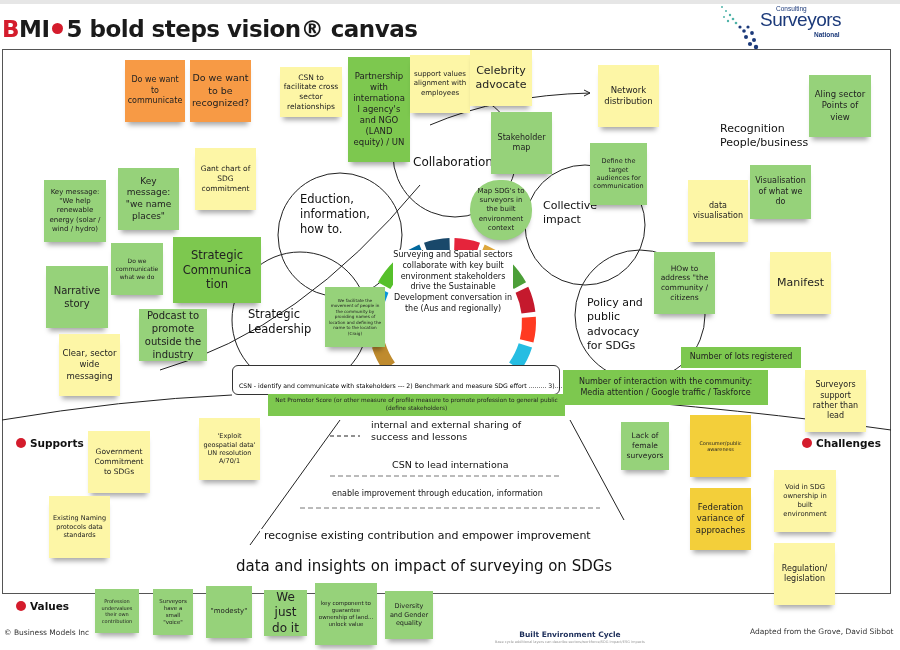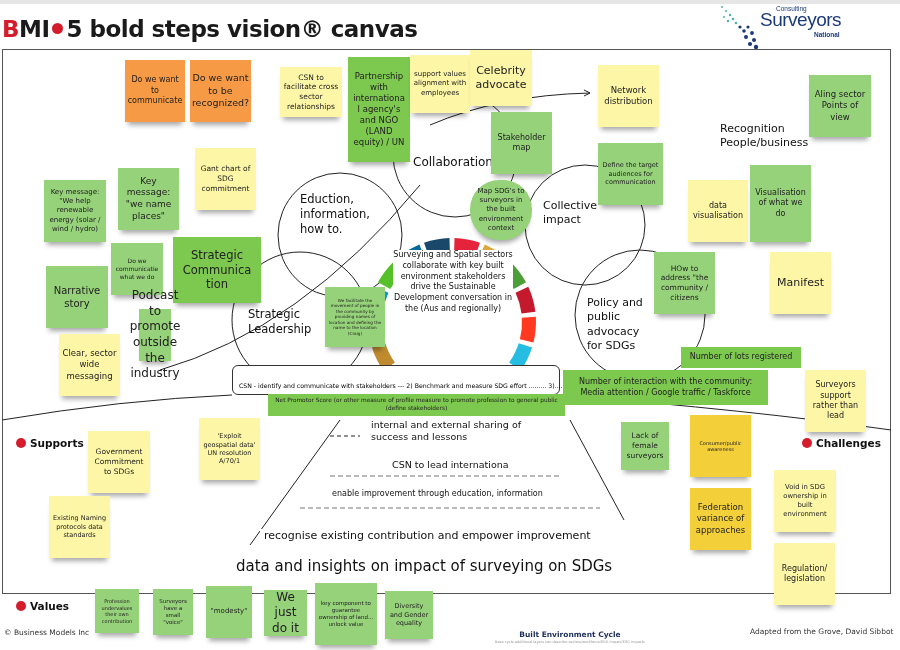--- a/index.html
+++ b/index.html
@@ -126,32 +126,32 @@
 
 <div class="note o" style="left:125px;top:60px;width:60px;height:62px;font-size:8px;">Do we want to communicate</div>
 <div class="note o" style="left:190px;top:60px;width:61px;height:62px;font-size:9.5px;">Do we want to be recognized?</div>
 <div class="note y" style="left:280px;top:67px;width:62px;height:50px;font-size:7.5px;">CSN to facilitate cross sector relationships</div>
 <div class="note gb" style="left:348px;top:57px;width:62px;height:105px;font-size:8.5px;">Partnership with internationa l agency's and NGO (LAND equity) / UN</div>
 <div class="note y" style="left:410px;top:55px;width:60px;height:58px;font-size:7px;">support values alignment with employees</div>
 <div class="note y" style="left:470px;top:50px;width:62px;height:56px;font-size:11px;">Celebrity advocate</div>
 <div class="note g" style="left:491px;top:112px;width:61px;height:62px;font-size:8px;">Stakeholder map</div>
 <div class="note g" style="left:470px;top:180px;width:62px;height:60px;font-size:7px;border-radius:29px;">Map SDG's to surveyors in the built environment context</div>
 <div class="note y" style="left:598px;top:65px;width:61px;height:62px;font-size:8.5px;">Network distribution</div>
-<div class="note g" style="left:590px;top:143px;width:65px;height:62px;font-size:6.5px;margin-left:8px;">Define the target audiences for communication</div>
+<div class="note g" style="left:590px;top:143px;width:57px;height:62px;font-size:6.5px;">Define the target audiences for communication</div>
 <div class="note y" style="left:688px;top:180px;width:60px;height:62px;font-size:8px;">data visualisation</div>
 <div class="note g" style="left:809px;top:75px;width:62px;height:62px;font-size:8.5px;">Aling sector Points of view</div>
-<div class="note g" style="left:750px;top:165px;width:61px;height:77px;font-size:8px;">Visualisation of what we do</div>
+<div class="note g" style="left:750px;top:165px;width:61px;height:54px;font-size:8px;">Visualisation of what we do</div>
 
 <div class="note y" style="left:195px;top:148px;width:61px;height:62px;font-size:7.5px;">Gant chart of SDG commitment</div>
 <div class="note g" style="left:44px;top:180px;width:62px;height:62px;font-size:7px;">Key message: "We help renewable energy (solar / wind / hydro)</div>
 <div class="note g" style="left:118px;top:168px;width:61px;height:62px;font-size:9px;">Key message: "we name places"</div>
 <div class="note g" style="left:111px;top:243px;width:52px;height:52px;font-size:6px;">Do we communicatie what we do</div>
 <div class="note gb" style="left:173px;top:237px;width:88px;height:66px;font-size:11.5px;">Strategic Communica tion</div>
 <div class="note g" style="left:46px;top:266px;width:62px;height:62px;font-size:10px;">Narrative story</div>
-<div class="note g" style="left:139px;top:309px;width:32px;height:52px;font-size:12px;">Podcast to promote outside the industry</div>
+<div class="note g" style="left:139px;top:309px;width:68px;height:52px;font-size:10px;">Podcast to promote outside the industry</div>
 <div class="note y" style="left:59px;top:334px;width:61px;height:62px;font-size:8.5px;">Clear, sector wide messaging</div>
 <div class="note g" style="left:325px;top:287px;width:60px;height:60px;font-size:4.2px;">We facilitate the movement of people in the community by providing names of location and defining the name to the location (Craig)</div>
 
 <div class="note g" style="left:654px;top:252px;width:61px;height:62px;font-size:7.5px;">HOw to address "the community / citizens</div>
 <div class="note y" style="left:770px;top:252px;width:61px;height:62px;font-size:11px;">Manifest</div>
 <div class="note y" style="left:805px;top:370px;width:61px;height:62px;font-size:8px;">Surveyors support rather than lead</div>
 
 <div class="kpi">
   <div class="r">CSN - identify and communicate with stakeholders --- 2)  Benchmark and measure SDG effort ......... 3).......</div>
 </div>

